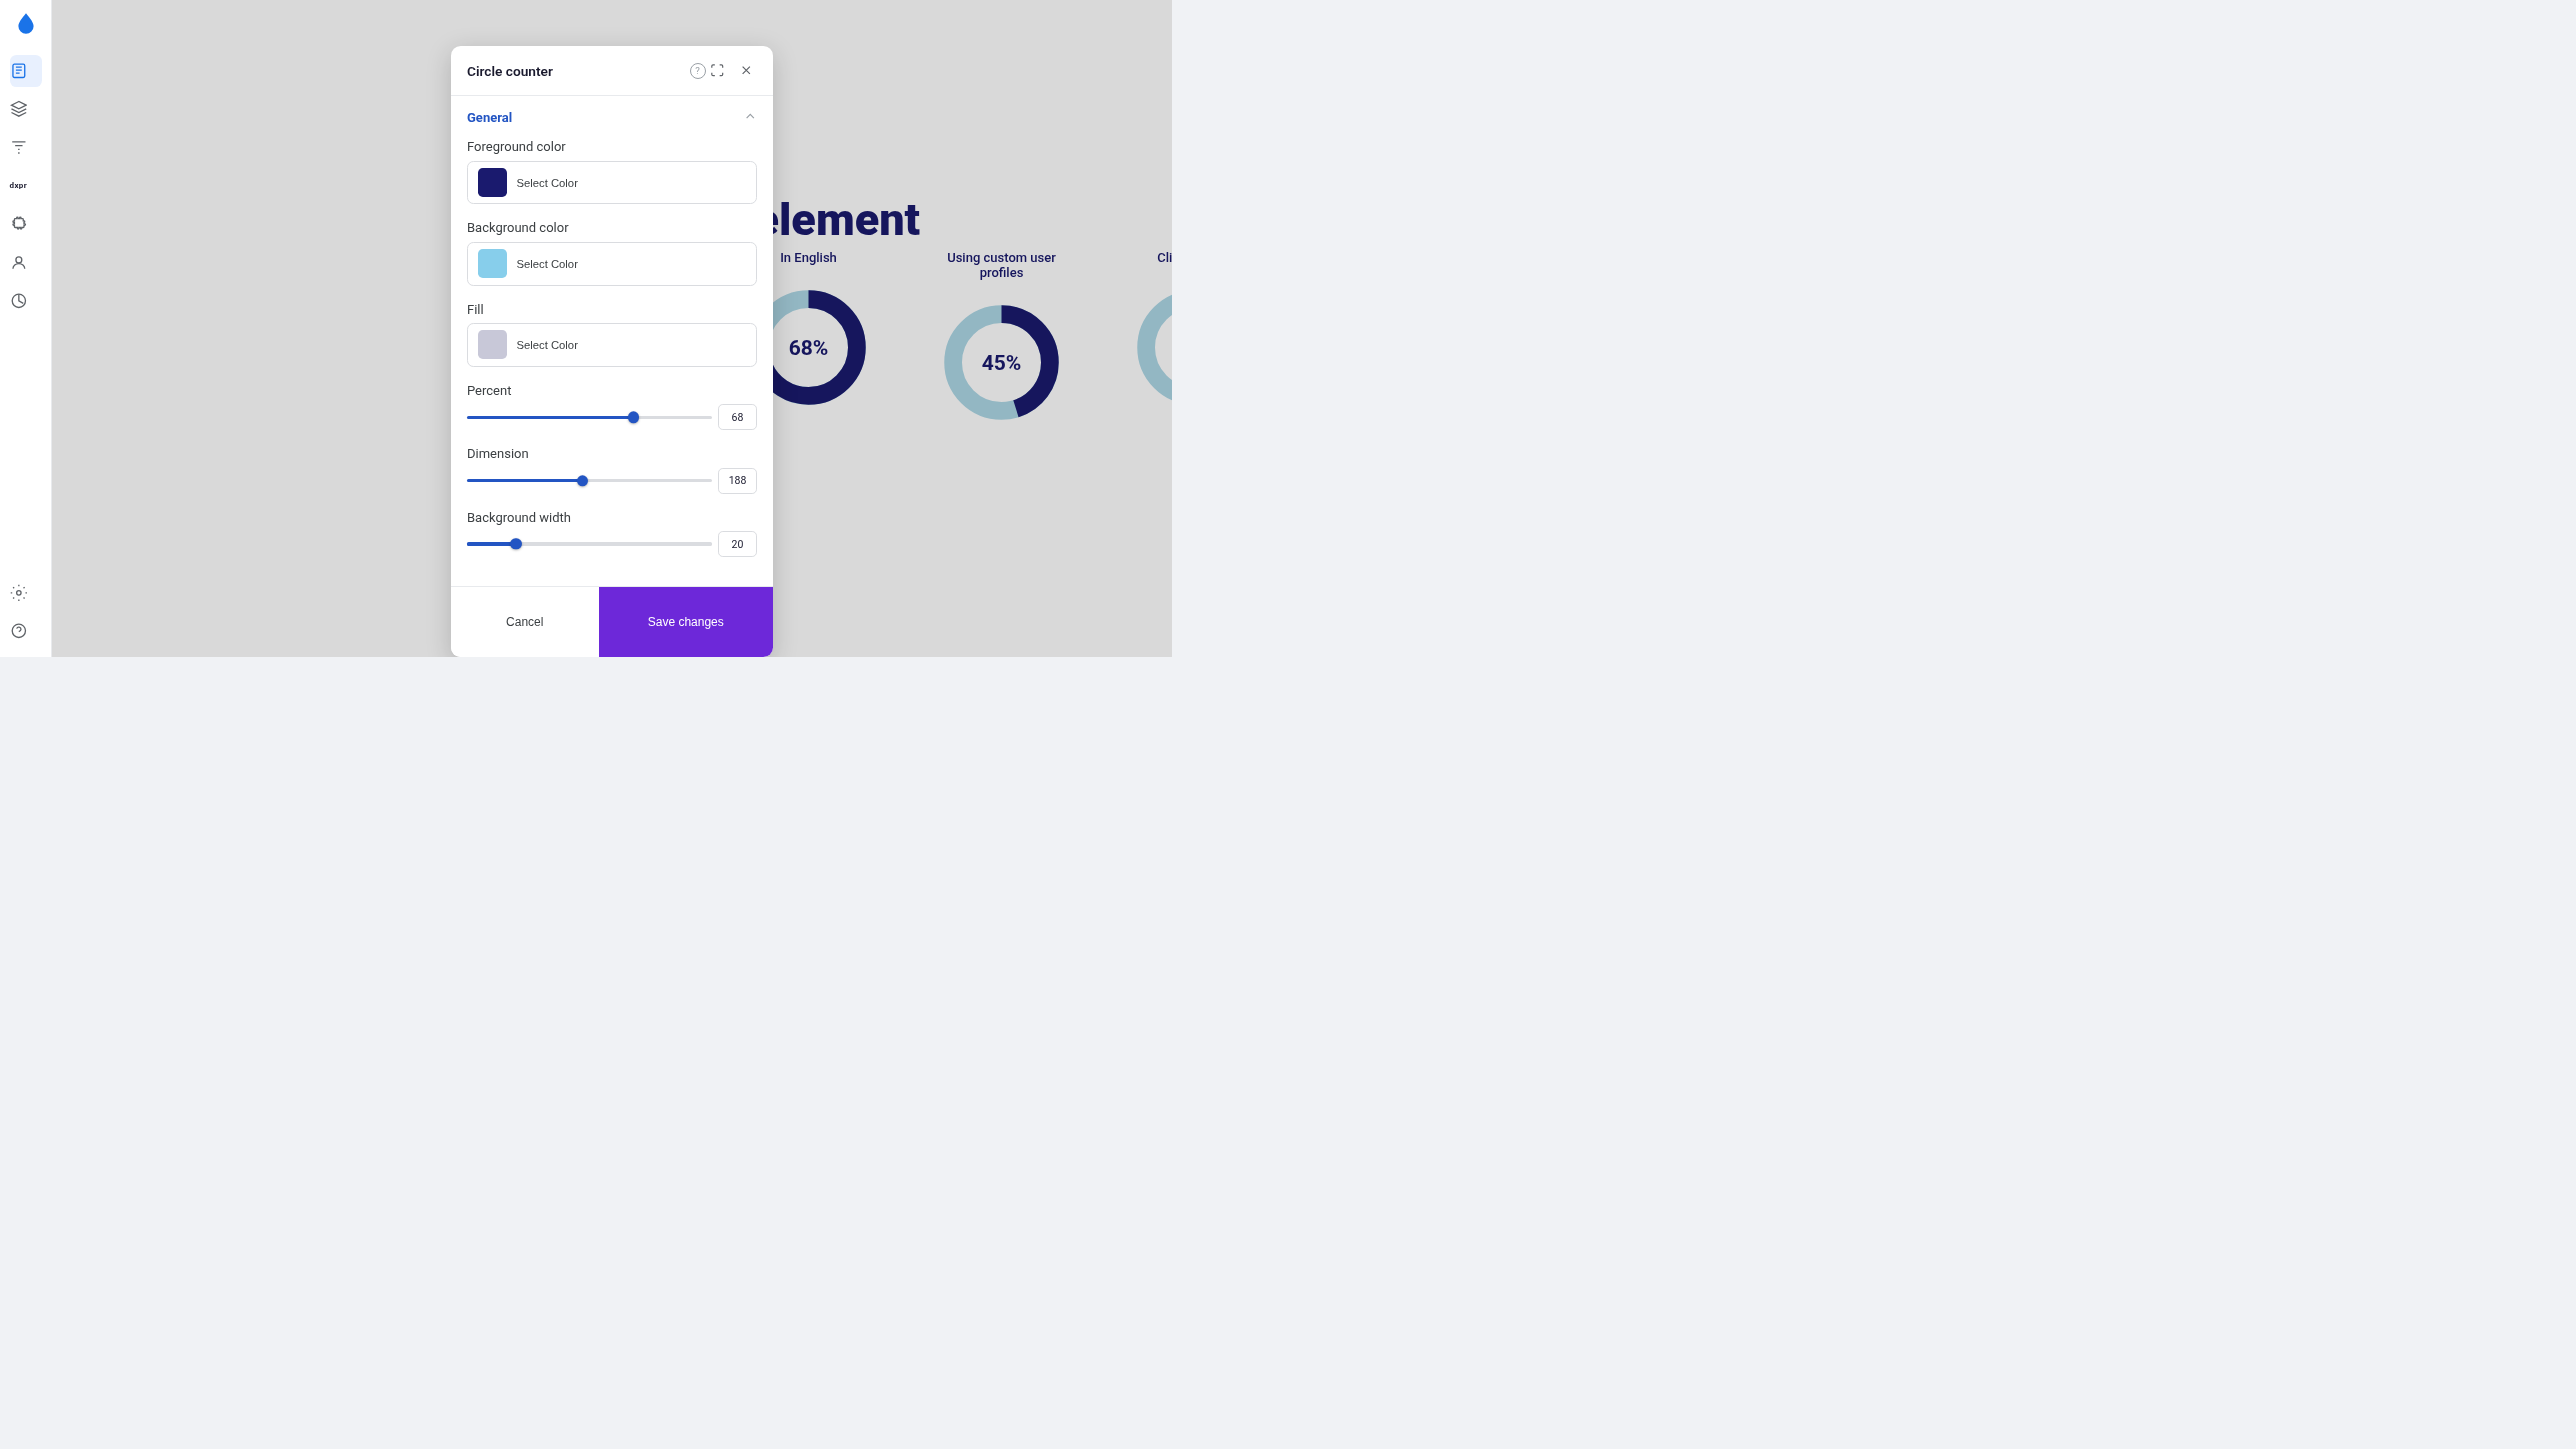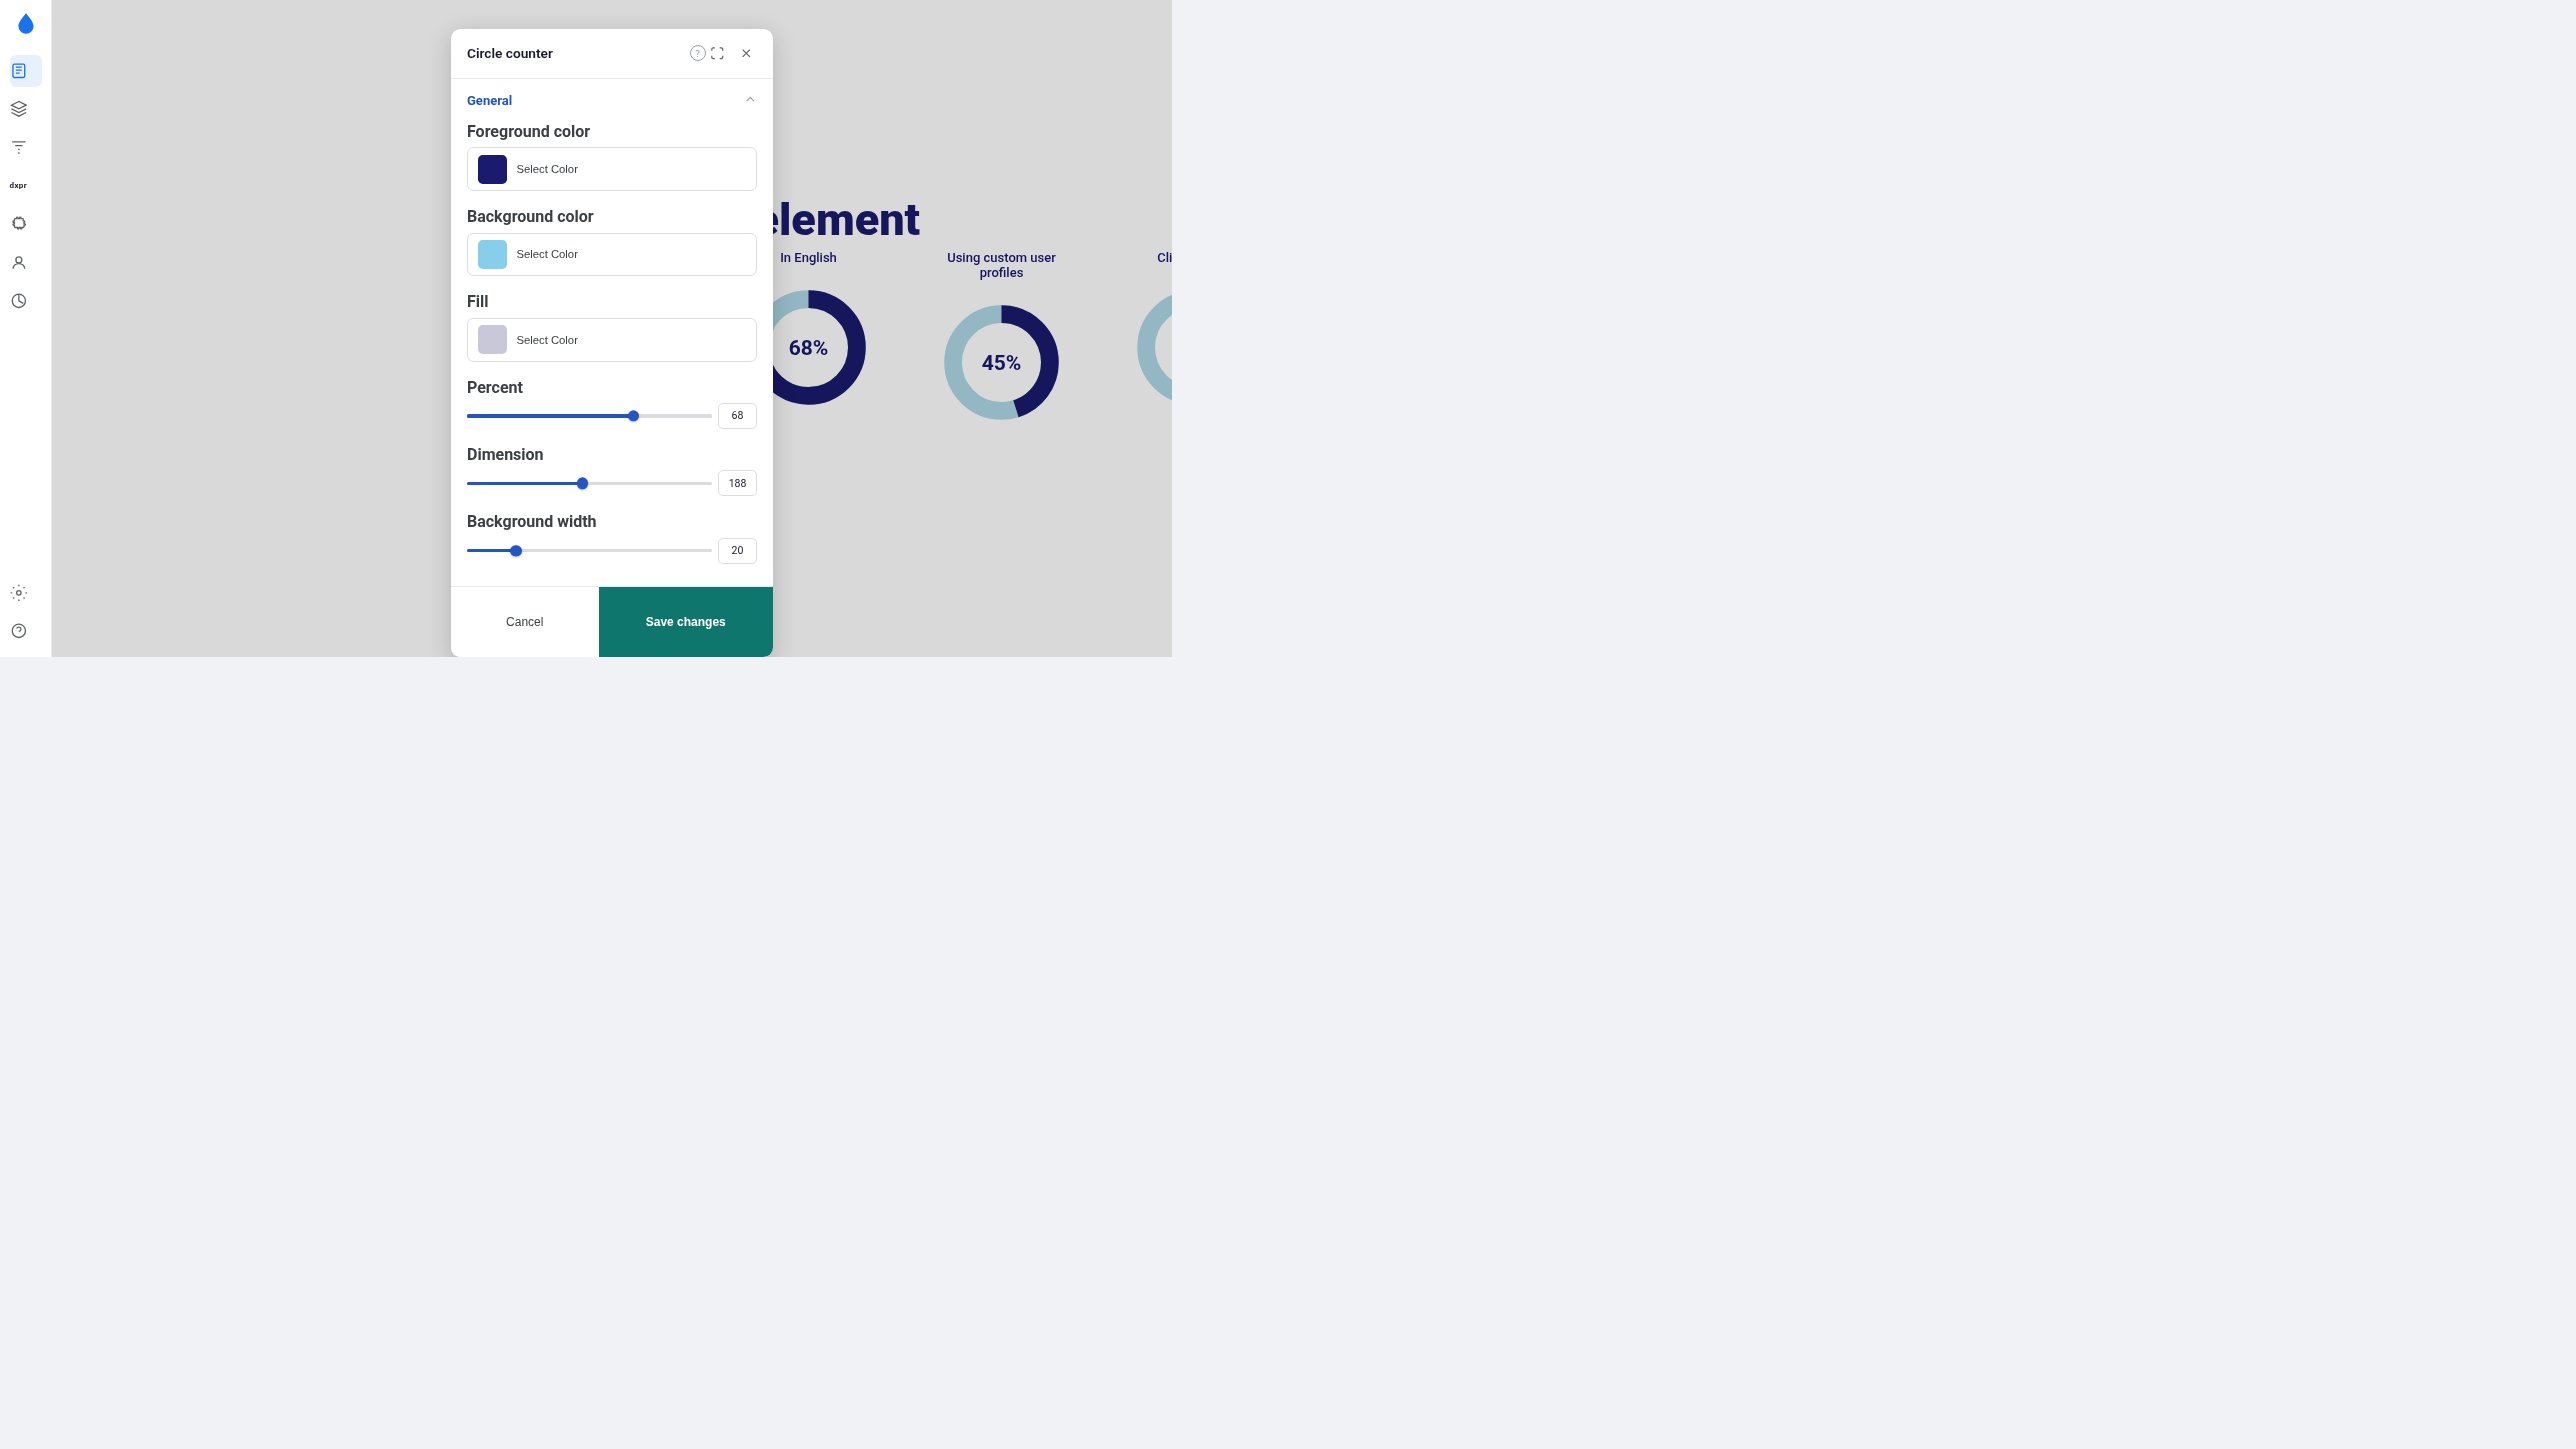--- a/index.html
+++ b/index.html
@@ -219,24 +219,24 @@
     .section-toggle {
       color: #9aa0a6;
       cursor: pointer;
     }
 
     
     .field-group {
       margin-bottom: 16px;
     }
     .field-label {
-      font-size: 16px;
+      font-size: 13px;
       color: #3c4043;
       margin-bottom: 6.4px;
-      font-weight: 700;
+      font-weight: 400;
     }
     .color-picker-btn {
       display: flex;
       align-items: center;
       gap: 9.7px;
       border: 0.8px solid #dadce0;
       border-radius: 6.4px;
       padding: 6.4px 9.7px;
       cursor: pointer;
       background: #fff;
@@ -315,26 +315,26 @@
       background: #fff;
       border: none;
       font-size: 12px;
       color: #3c4043;
       cursor: pointer;
       font-weight: 500;
     }
     .btn-save {
       flex: 1;
       padding: 28px;
-      background: #0f766e;
+      background: #6d28d9;
       border: none;
       font-size: 12px;
       color: #fff;
       cursor: pointer;
-      font-weight: 700;
+      font-weight: 400;
     }
 
     
     .modal-body::-webkit-scrollbar { width: 3.2px; }
     .modal-body::-webkit-scrollbar-track { background: transparent; }
     .modal-body::-webkit-scrollbar-thumb { background: #dadce0; border-radius: 1.6px; }
   </style>
 </head>
 <body>
 

